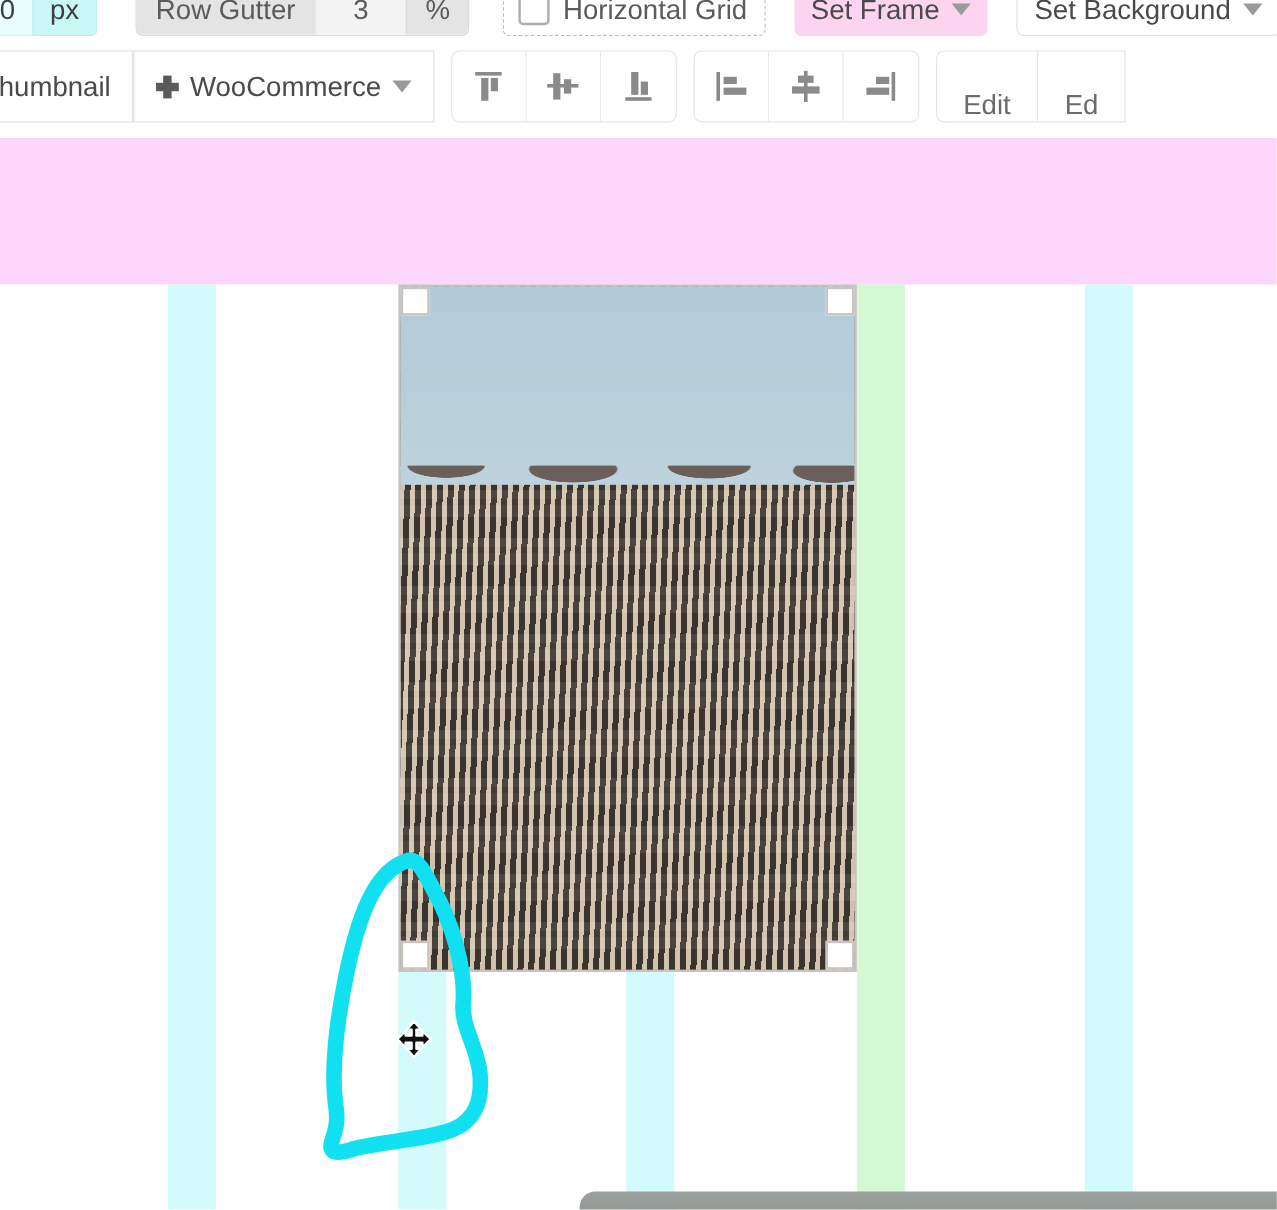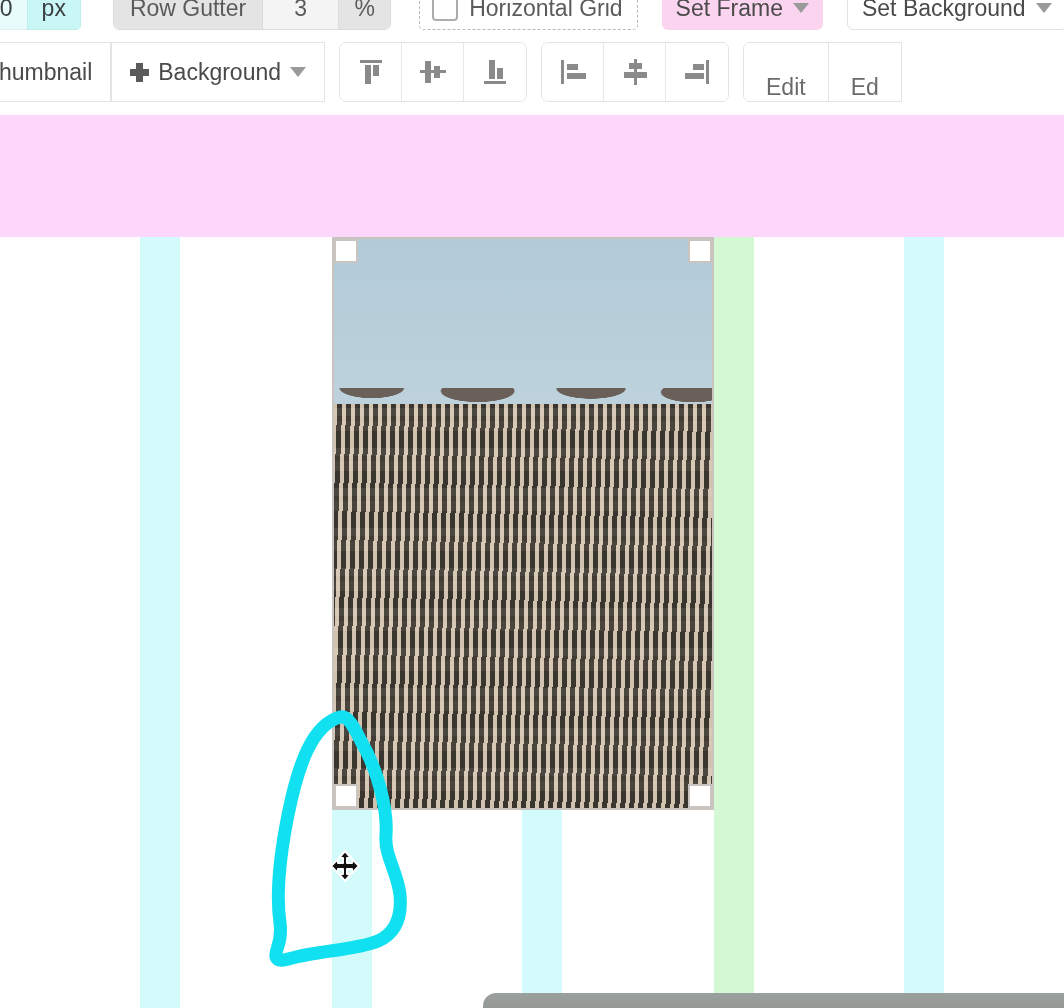--- a/index.html
+++ b/index.html
@@ -287,21 +287,21 @@
   </div>
 
   <div id="tb-row2">
 
     <div class="tb-btn first">
       <span>ct Thumbnail</span>
     </div>
 
     <div class="tb-btn">
       <i class="plus"></i>
-      <span>Background</span>
+      <span>WooCommerce</span>
       <i class="caret"></i>
     </div>
 
 
     <div class="align-group">
       <div class="abtn">
         <svg width="34" height="34" viewBox="0 0 34 34">
           <rect x="6" y="5" width="22" height="3" fill="#8a8a8a"></rect>
           <rect x="11" y="10" width="6" height="19" fill="#8a8a8a"></rect>
           <rect x="19" y="10" width="6" height="11" fill="#8a8a8a"></rect>

